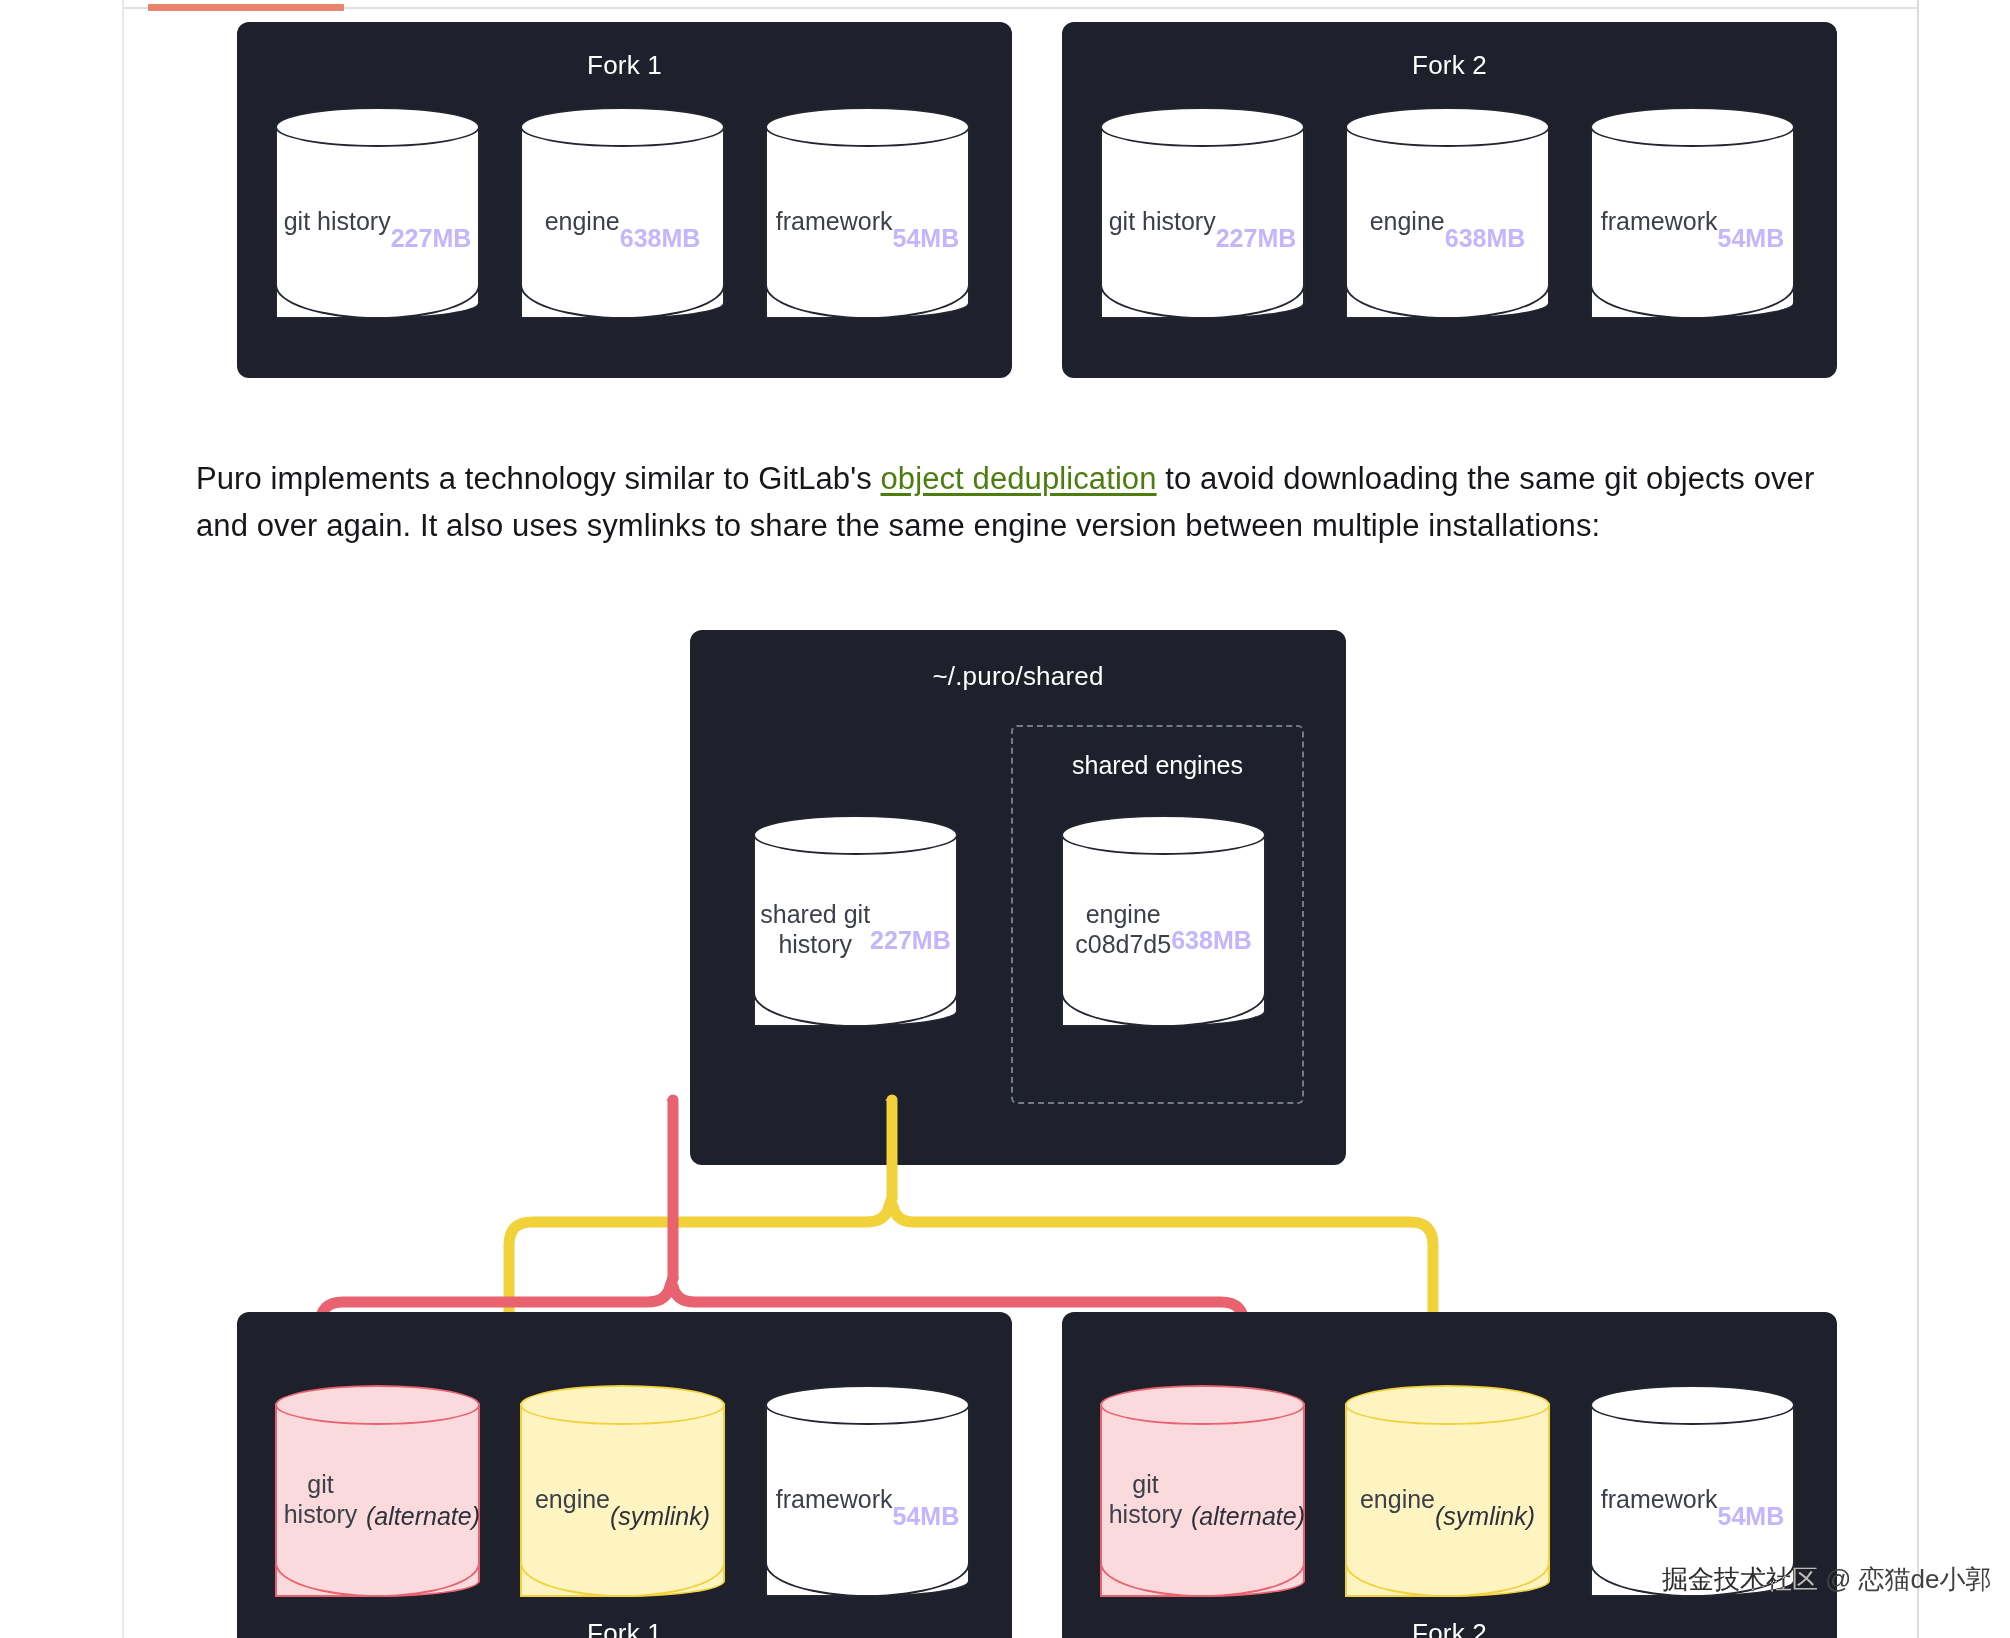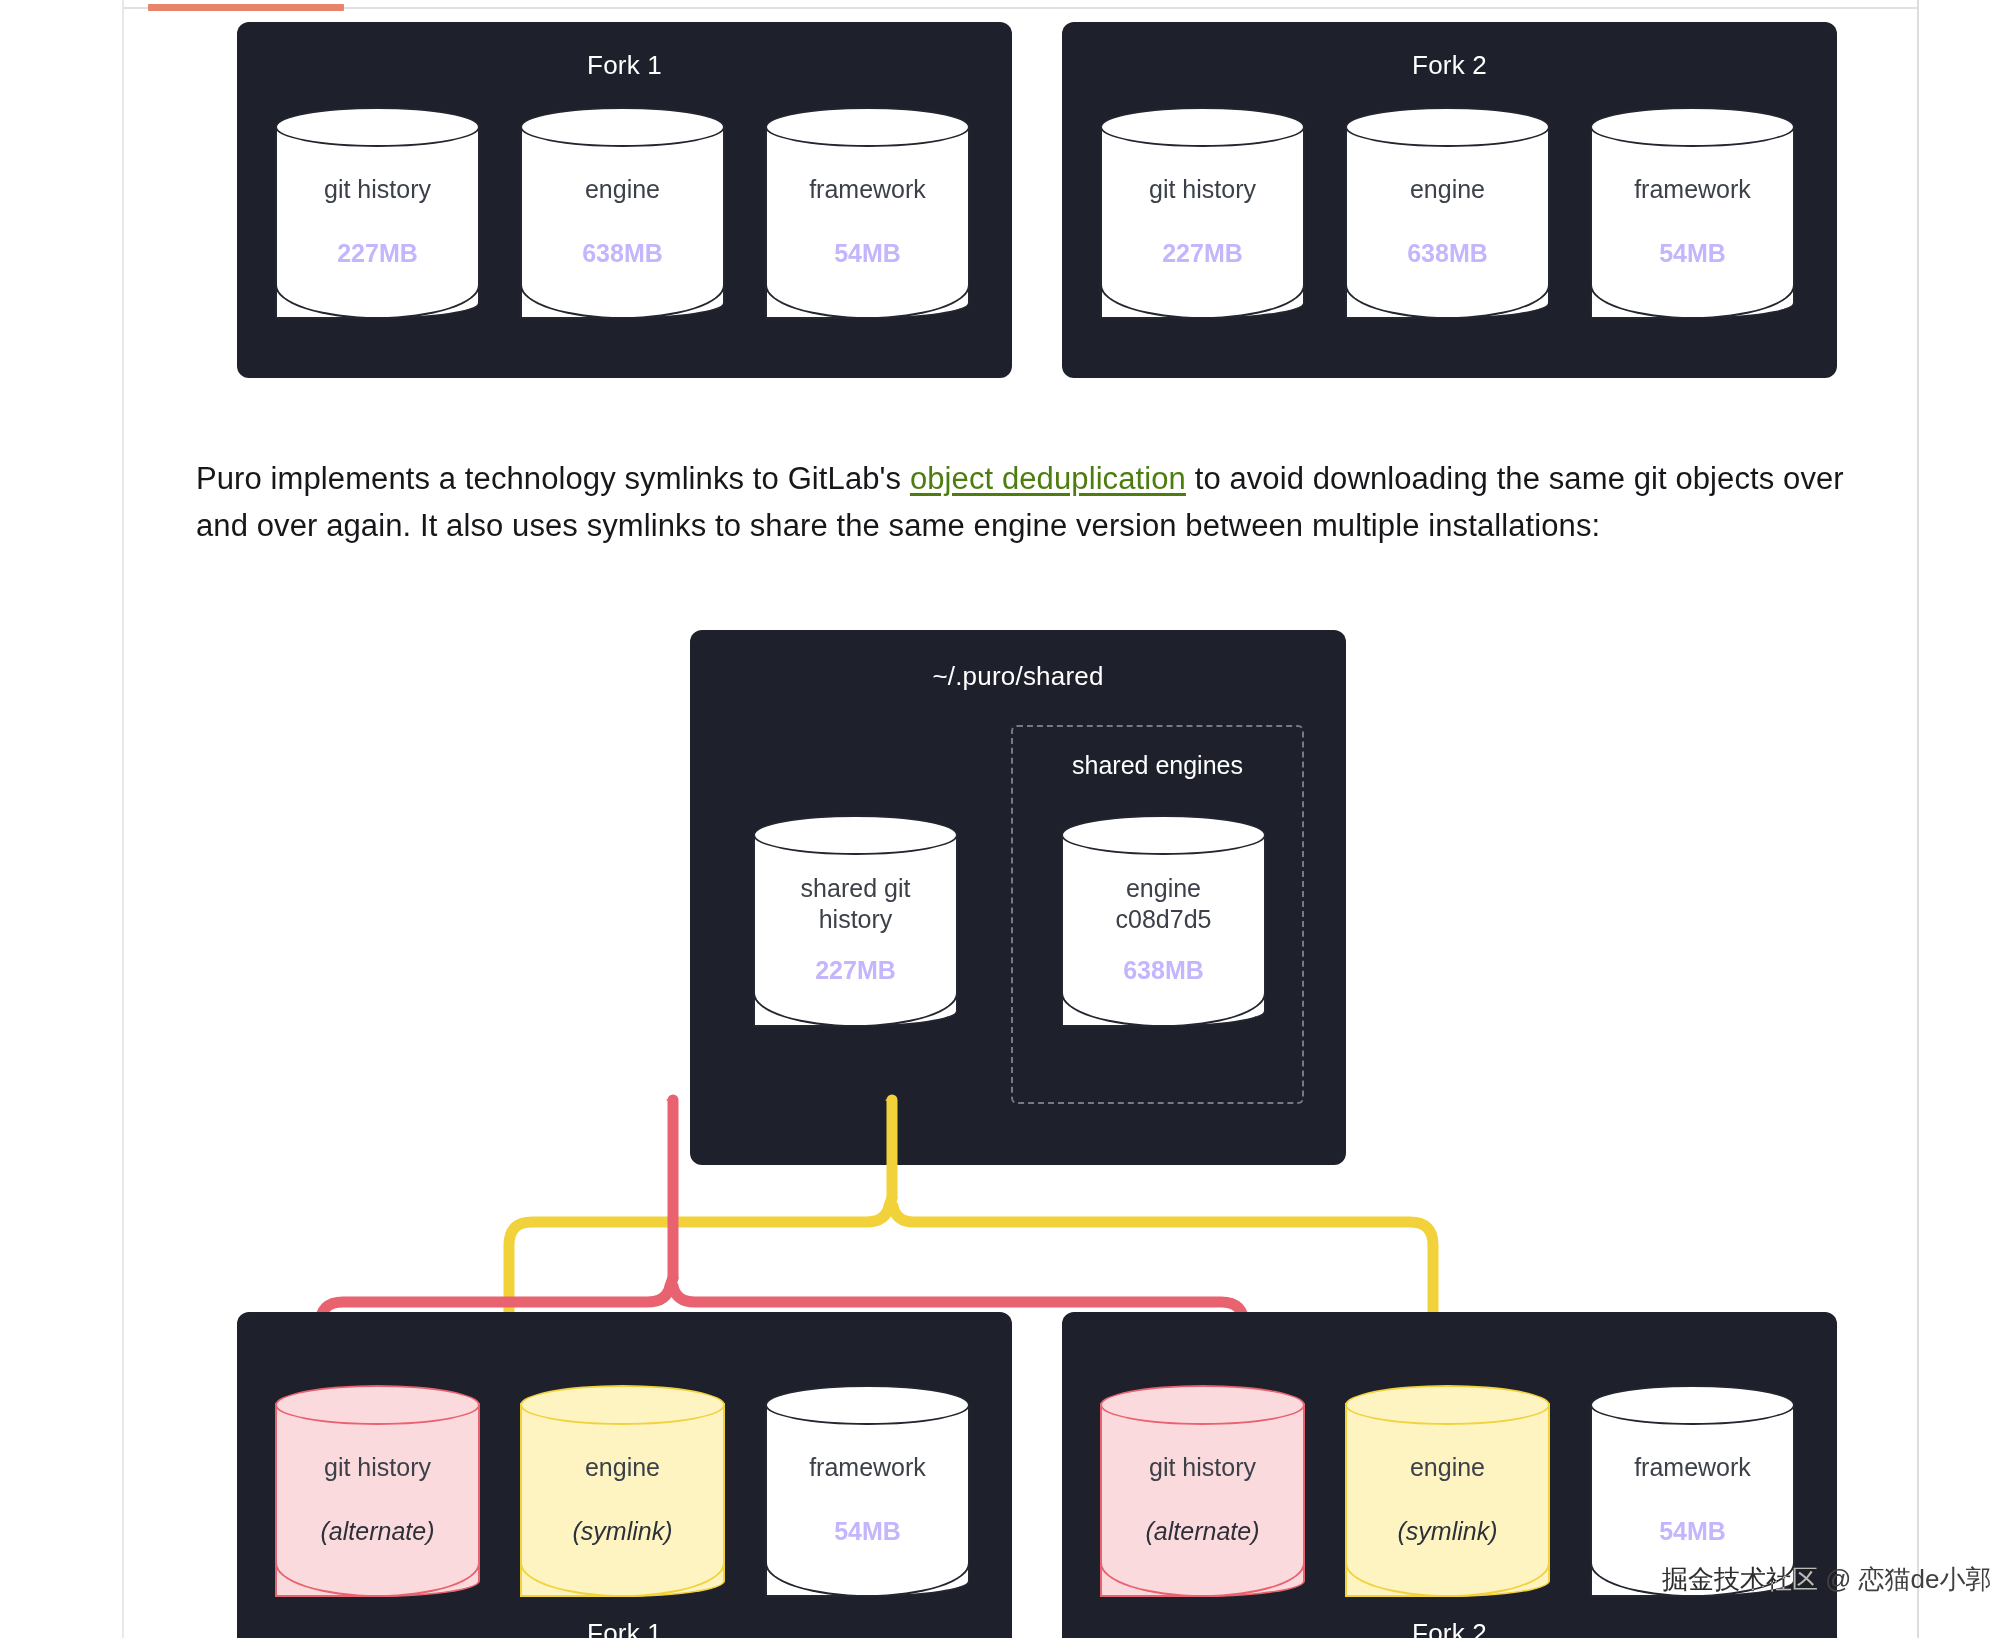--- a/index.html
+++ b/index.html
@@ -52,21 +52,21 @@
   .cyl .top{
     position:absolute;left:0;right:0;top:0;height:40px;
     background:#ffffff;
     border:2px solid #23252f;
     border-radius:50%;
     box-sizing:border-box;
     z-index:3;
   }
   .cyl .labels{
     position:absolute;left:0;right:0;top:0;bottom:0;
-    z-index:4;display:flex;flex-direction:column;
+    z-index:4;display:flex;flex-direction:row;
     align-items:center;justify-content:center;
     padding-top:16px;box-sizing:border-box;
   }
   .cyl .name{
     color:#3c4149;font-size:25px;font-weight:400;
     text-align:center;line-height:1.22;
   }
   .cyl .size{
     color:#c4b5fd;font-size:25px;font-weight:700;
     margin-top:34px;text-align:center;
@@ -187,21 +187,21 @@
         <div class="body"></div>
         <div class="top"></div>
         <div class="labels">
           <div class="name">framework</div>
           <div class="size">54MB</div>
         </div>
       </div>
     </div>
 
     <p class="para" style="left:72px;top:455px;width:1665px;margin:0;">
-      <span>Puro implements a technology symlinks to GitLab's </span><a href="#">object deduplication</a><span> to avoid downloading the same git objects over and over again. It also uses symlinks to share the same engine version between multiple installations:</span>
+      <span>Puro implements a technology similar to GitLab's </span><a href="#">object deduplication</a><span> to avoid downloading the same git objects over and over again. It also uses symlinks to share the same engine version between multiple installations:</span>
     </p>
 
     <div class="card" style="left:566px;top:630px;width:656px;height:535px;">
       <div class="card-title" style="top:31px;">~/.puro/shared</div>
 
       <div class="dashed" style="left:321px;top:95px;width:289px;height:375px;">
         <div class="dtitle">shared engines</div>
       </div>
 
       <div class="cyl" style="left:63px;top:185px;width:205px;height:212px;">

